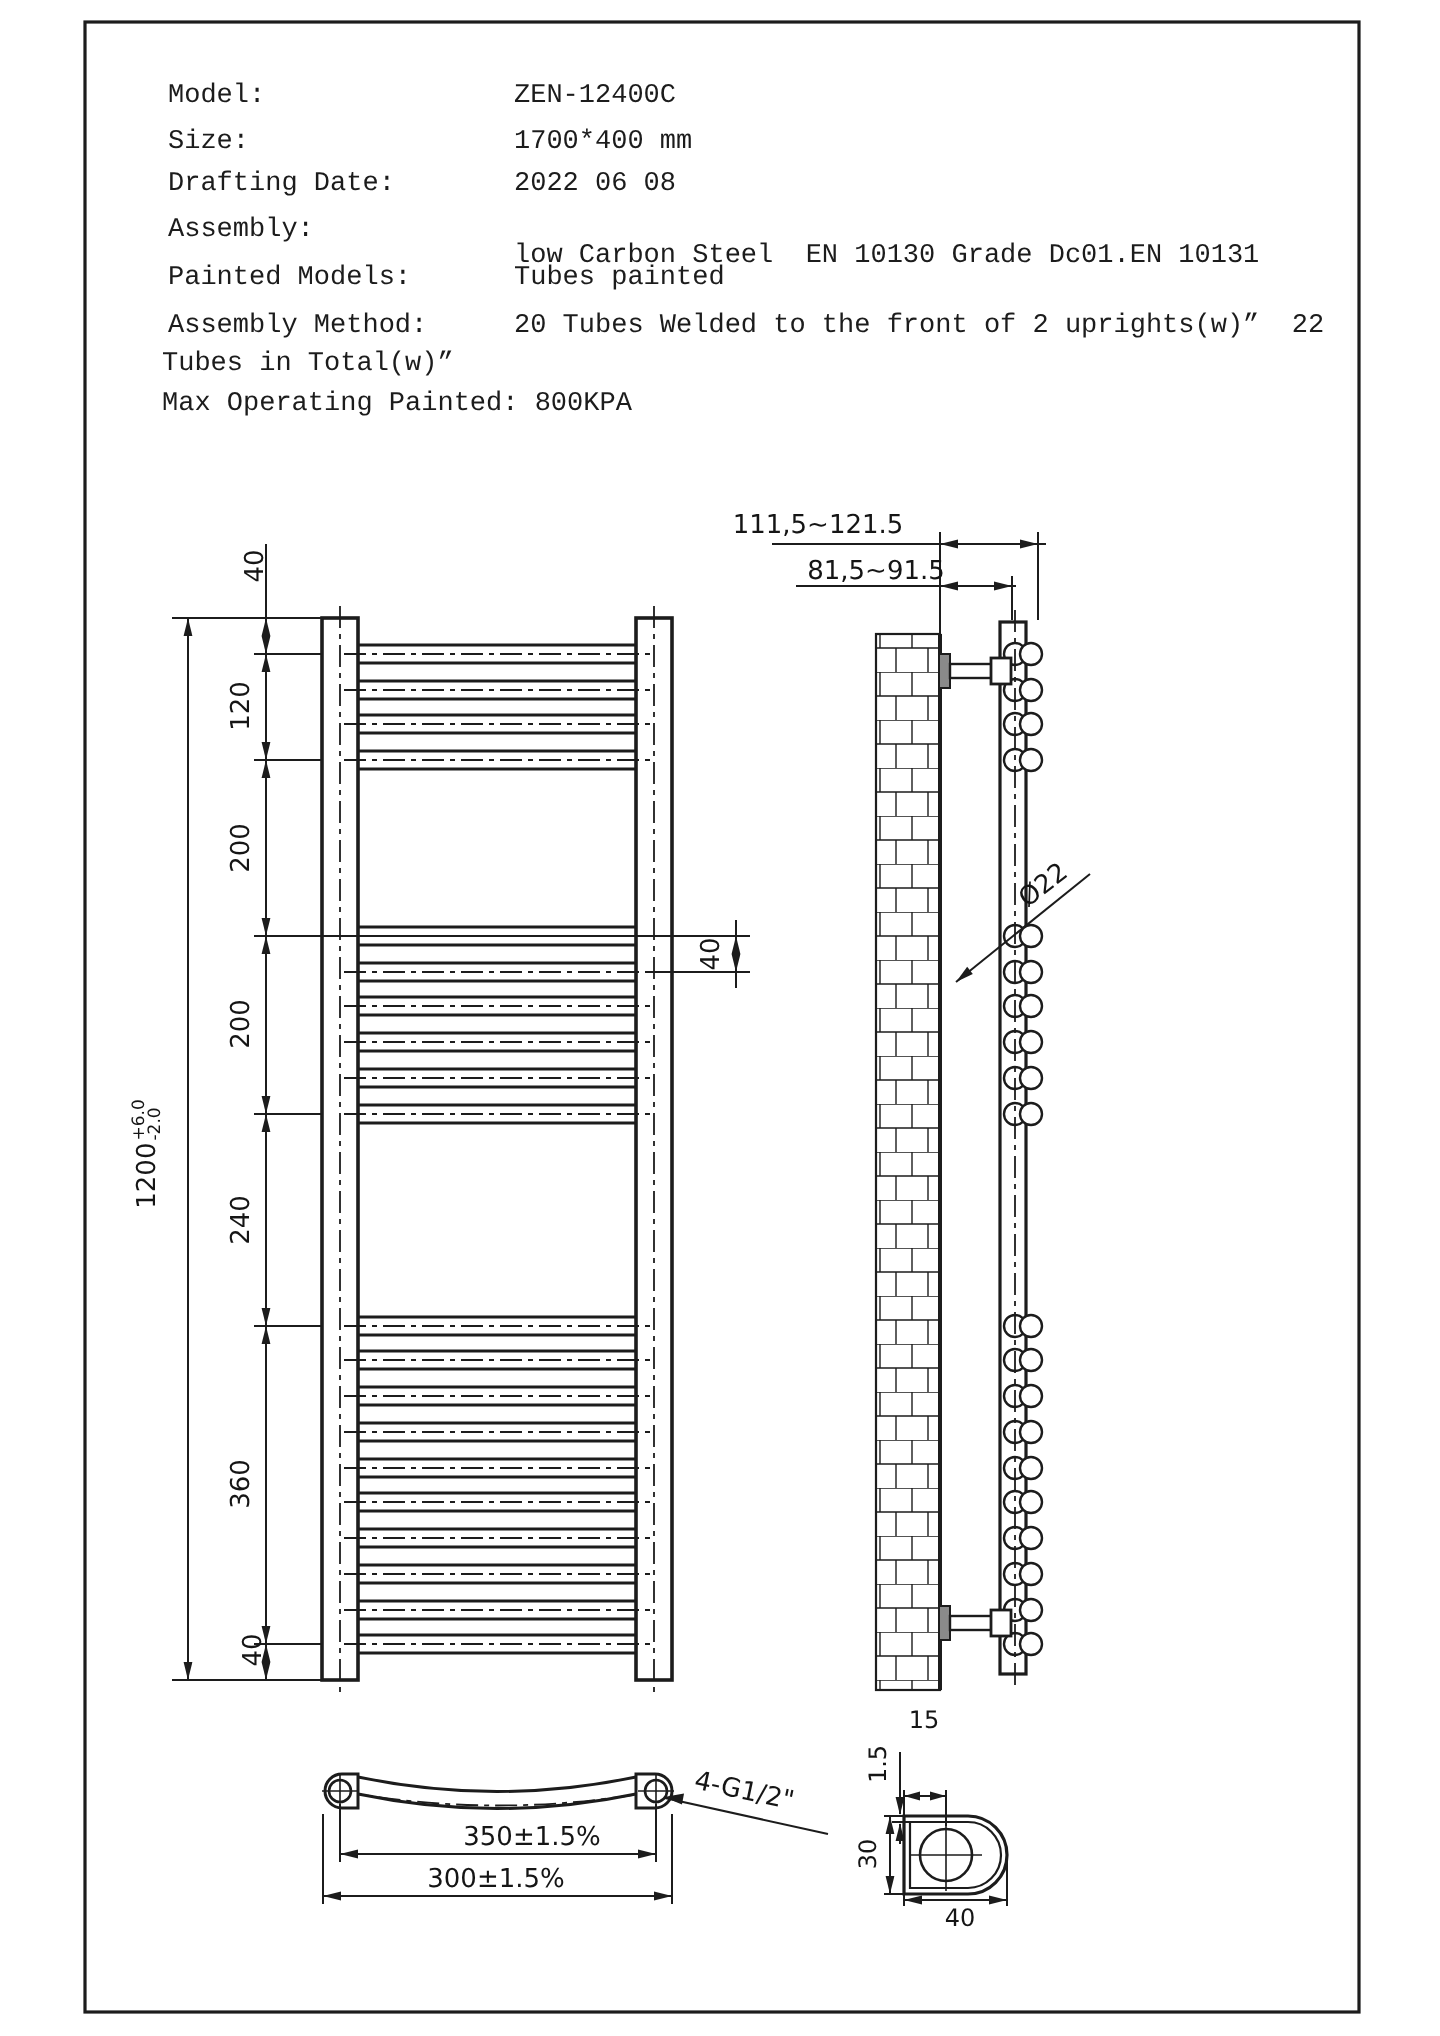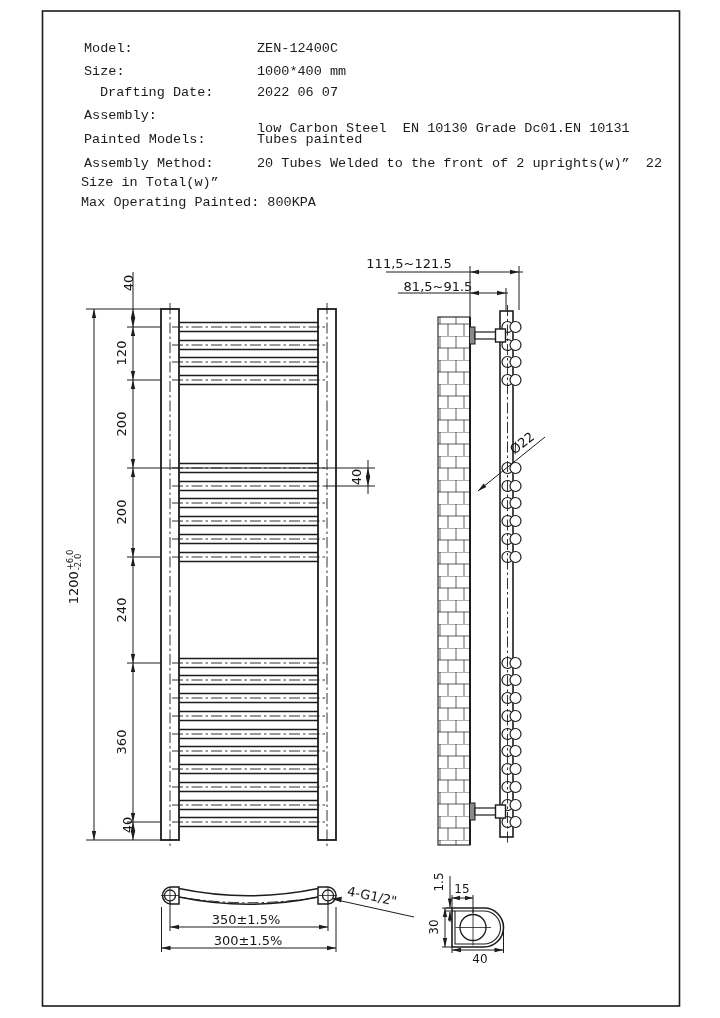--- a/index.html
+++ b/index.html
@@ -169,30 +169,30 @@
         <path d="M445 947l-2.2 -9h4.4z"></path>
       <path d="M452 950l9 -2.2v4.4z"></path>
         <path d="M503.5 950l-9 -2.2v4.4z"></path>
     </g>
   </svg>
 
   <div>
     <span class="spec-label" style="left:84px;top:42px">Model:</span>
     <span class="spec-value" style="left:257px;top:42px">ZEN-12400C</span>
     <span class="spec-label" style="left:84px;top:65px">Size:</span>
-    <span class="spec-value" style="left:257px;top:65px">1000*400 mm</span>
-    <span class="spec-label" style="left:100px;top:86px">Drafting Date:</span>
-    <span class="spec-value" style="left:257px;top:86px">2022 06 07</span>
+    <span class="spec-value" style="left:257px;top:65px">1700*400 mm</span>
+    <span class="spec-label" style="left:84px;top:86px">Drafting Date:</span>
+    <span class="spec-value" style="left:257px;top:86px">2022 06 08</span>
     <span class="spec-label" style="left:84px;top:109px">Assembly:</span>
     <span class="spec-value" style="left:257px;top:122px">low Carbon Steel  EN 10130 Grade Dc01.EN 10131</span>
     <span class="spec-label" style="left:84px;top:133px">Painted Models:</span>
     <span class="spec-value" style="left:257px;top:133px">Tubes painted</span>
     <span class="spec-label" style="left:84px;top:157px">Assembly Method:</span>
     <span class="spec-value" style="left:257px;top:157px">20 Tubes Welded to the front of 2 uprights(w)”  22</span>
-    <span class="spec-line" style="left:81px;top:176px">Size in Total(w)”</span>
+    <span class="spec-line" style="left:81px;top:176px">Tubes in Total(w)”</span>
     <span class="spec-line" style="left:81px;top:196px">Max Operating Painted: 800KPA</span>
   </div>
 
   <span class="dim rot" style="left:128px;top:283px">40</span>
   <span class="dim rot" style="left:121px;top:353px">120</span>
   <span class="dim rot" style="left:121px;top:424px">200</span>
   <span class="dim rot" style="left:121px;top:512px">200</span>
   <span class="dim rot" style="left:121px;top:610px">240</span>
   <span class="dim rot" style="left:121px;top:742px">360</span>
   <span class="dim rot" style="left:127px;top:825px">40</span>
@@ -201,22 +201,22 @@
         <i>+6.0</i>
         <i>-2.0</i>
       </span>
   </span>
   <span class="dim rot" style="left:356px;top:477px">40</span>
 
   <span class="dim" style="left:409px;top:263px">111,5~121.5</span>
   <span class="dim" style="left:438px;top:286px">81,5~91.5</span>
   <span class="dim rotd" style="left:522px;top:443px">Ø22</span>
 
-  <span class="dim" style="left:246px;top:919px">350±1.5%</span>
+  <span class="dim" style="left:266px;top:919px">350±1.5%</span>
   <span class="dim" style="left:248px;top:940px">300±1.5%</span>
   <span class="dim rotl" style="left:372px;top:896px">4-G1/2"</span>
 
   <span class="dim sm rot" style="left:439px;top:882px">1.5</span>
-  <span class="dim sm" style="left:462px;top:889px">15</span>
+  <span class="dim sm" style="left:462px;top:860px">15</span>
   <span class="dim sm rot" style="left:434px;top:927px">30</span>
   <span class="dim sm" style="left:480px;top:959px">40</span>
 
 </div>
 
 </body></html>

